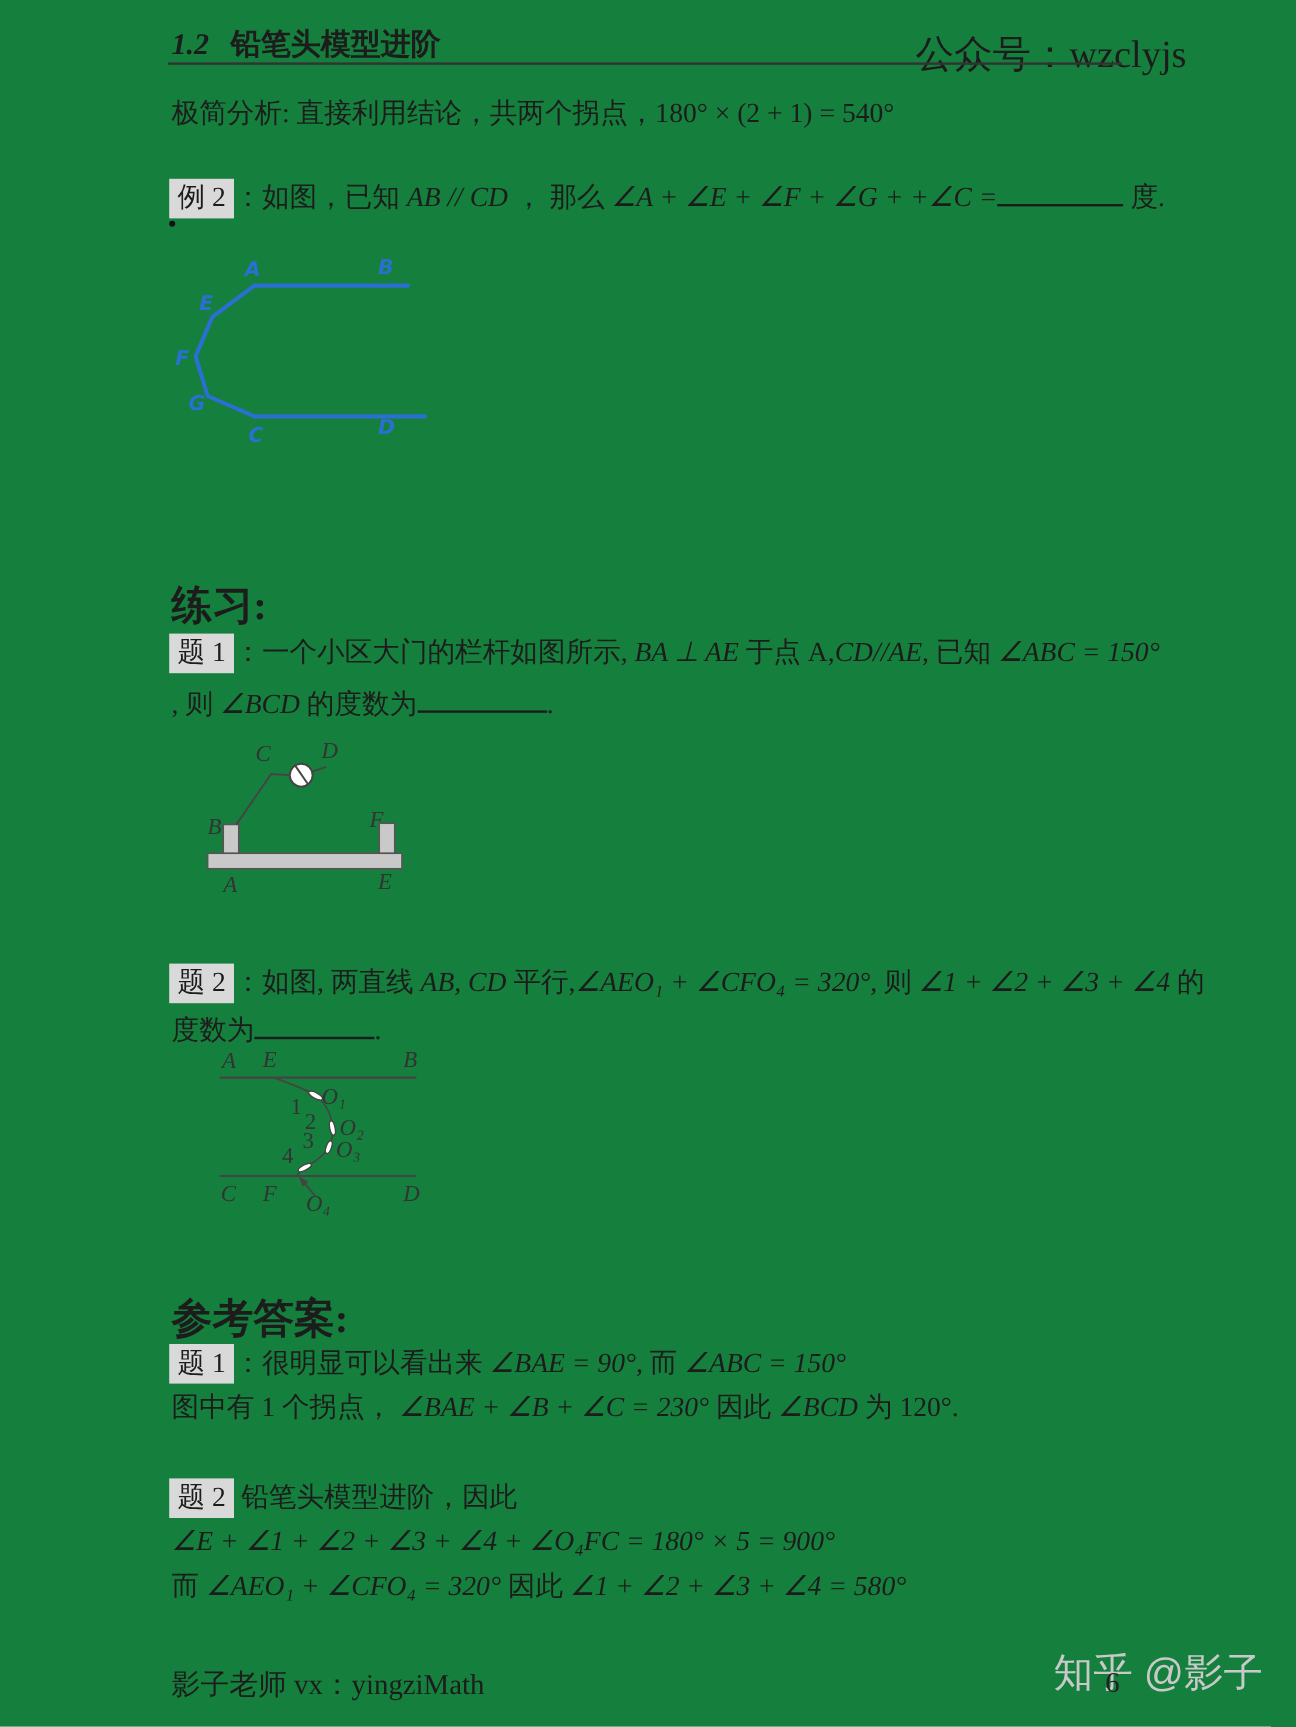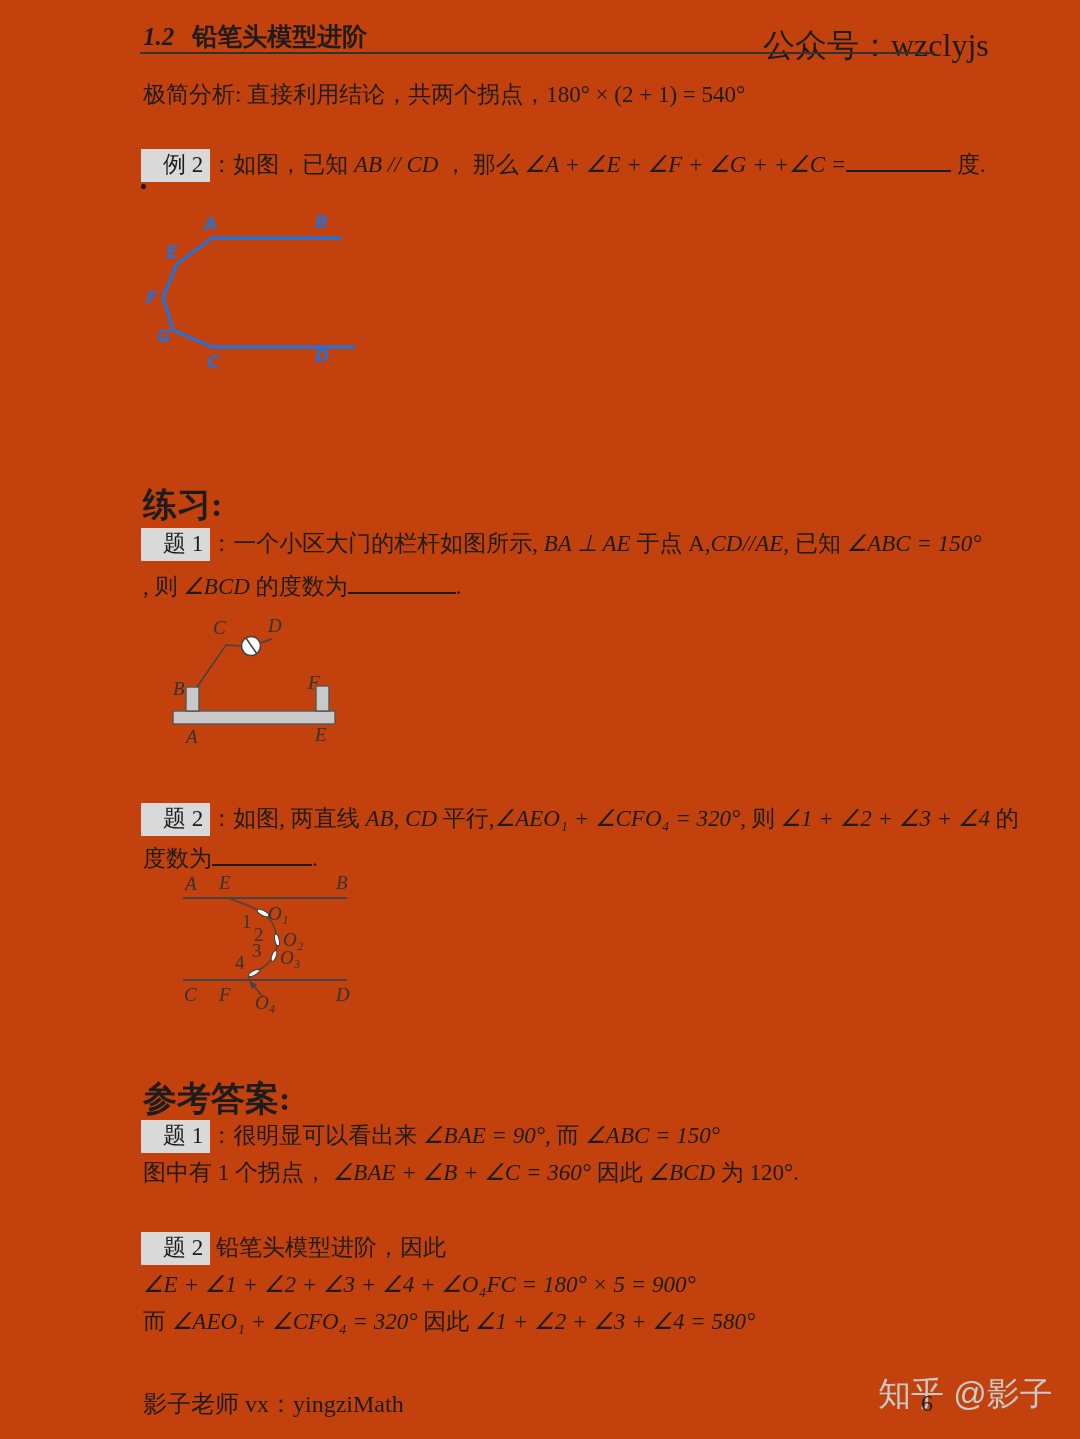--- a/index.html
+++ b/index.html
@@ -3,26 +3,26 @@
 <meta charset="utf-8">
 <style>
   :root{
     --ink:#1c1c1c;
     --blue:#2a6fd2;
     --hl:#d9d9d9;
     --wm:#c9c9c9;
   }
   html,body{margin:0;padding:0;background:#ffffff;}
   #page{
-    position:relative;width:1080px;height:1439px;background:#c2410c;
+    position:relative;width:1080px;height:1439px;background:#15803d;
     font-family:"Liberation Serif", serif;color:var(--ink);overflow:hidden;
   }
   .abs{position:absolute;white-space:nowrap;}
   .body-line{font-size:23px;line-height:1.3;}
-  .tag{background:var(--hl);padding:1px 7px 2px 22px;display:inline-block;}
+  .tag{background:var(--hl);padding:1px 7px 2px 7px;display:inline-block;}
   .cn{font-style:normal;}
   .var{font-style:italic;}
   .fm{font-style:normal;}
   .blank{display:inline-block;border-bottom:2px solid #1c1c1c;height:1.05em;vertical-align:baseline;}
   .heading{font-size:34px;font-weight:bold;}
   .hdr-left{font-size:25px;font-weight:bold;}
   .hdr-num{font-style:italic;margin-right:18px;}
   .hdr-right{font-size:32px;}
   .rule{position:absolute;background:#333;height:2px;}
   .dot{position:absolute;width:5px;height:5px;border-radius:50%;background:#111;}
@@ -130,21 +130,21 @@
     <text class="svg-num" x="79" y="63">2</text>
     <text class="svg-num" x="77" y="79">3</text>
     <text class="svg-num" x="60" y="91">4</text>
   </svg>
 
   <div class="abs heading" style="left:143px;top:1076px;">参考答案:</div>
 
   <div class="abs body-line" style="left:141px;top:1120px;">
     <span class="tag">题 1</span><span><span class="cn">：很明显可以看出来 </span><span class="var">∠BAE = 90°,</span><span class="cn"> 而 </span><span class="var">∠ABC = 150°</span></span>
   </div>
-  <div class="abs body-line" style="left:143px;top:1158px;"><span class="cn">图中有 1 个拐点， </span><span class="var">∠BAE + ∠B + ∠C = 360°</span><span class="cn"> 因此 </span><span class="var">∠BCD</span><span class="cn"> 为 </span><span class="fm">120°.</span></div>
+  <div class="abs body-line" style="left:143px;top:1158px;"><span class="cn">图中有 1 个拐点， </span><span class="var">∠BAE + ∠B + ∠C = 230°</span><span class="cn"> 因此 </span><span class="var">∠BCD</span><span class="cn"> 为 </span><span class="fm">120°.</span></div>
 
   <div class="abs body-line" style="left:141px;top:1232px;">
     <span class="tag">题 2</span><span><span class="cn"> 铅笔头模型进阶，因此</span></span>
   </div>
   <div class="abs body-line" style="left:143px;top:1270px;"><span class="var">∠E + ∠1 + ∠2 + ∠3 + ∠4 + ∠O₄FC = 180° × 5 = 900°</span></div>
   <div class="abs body-line" style="left:143px;top:1307px;"><span class="cn">而 </span><span class="var">∠AEO₁ + ∠CFO₄ = 320°</span><span class="cn"> 因此 </span><span class="var">∠1 + ∠2 + ∠3 + ∠4 = 580°</span></div>
 
   <div class="abs footer" style="left:143px;top:1388px;">影子老师 vx：yingziMath</div>
   <div class="abs watermark" style="left:878px;top:1372px;">知乎 @影子</div>
   <div class="abs pagenum" style="left:921px;top:1390px;">6</div>

